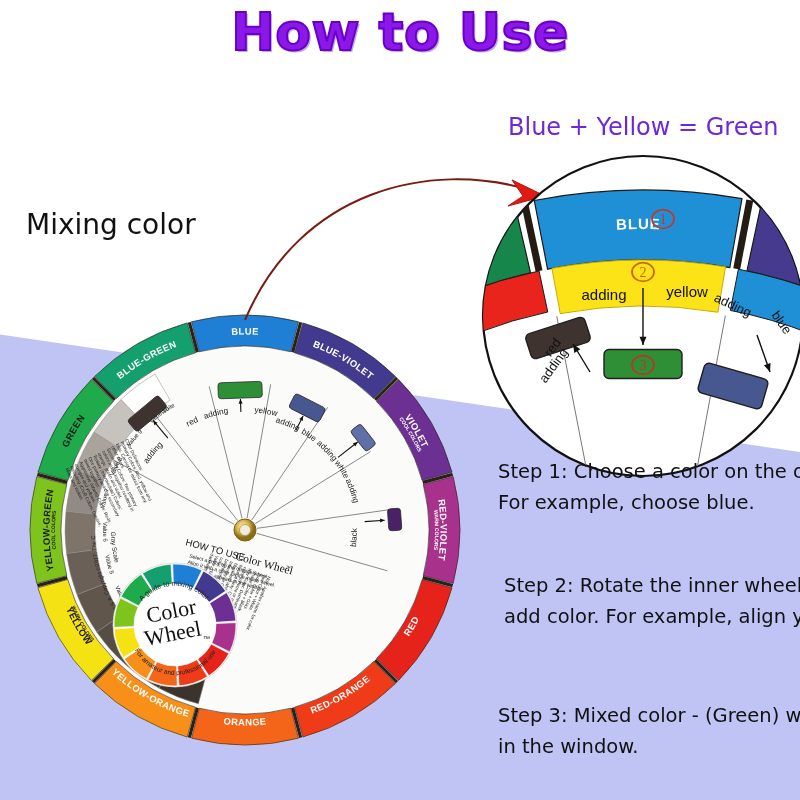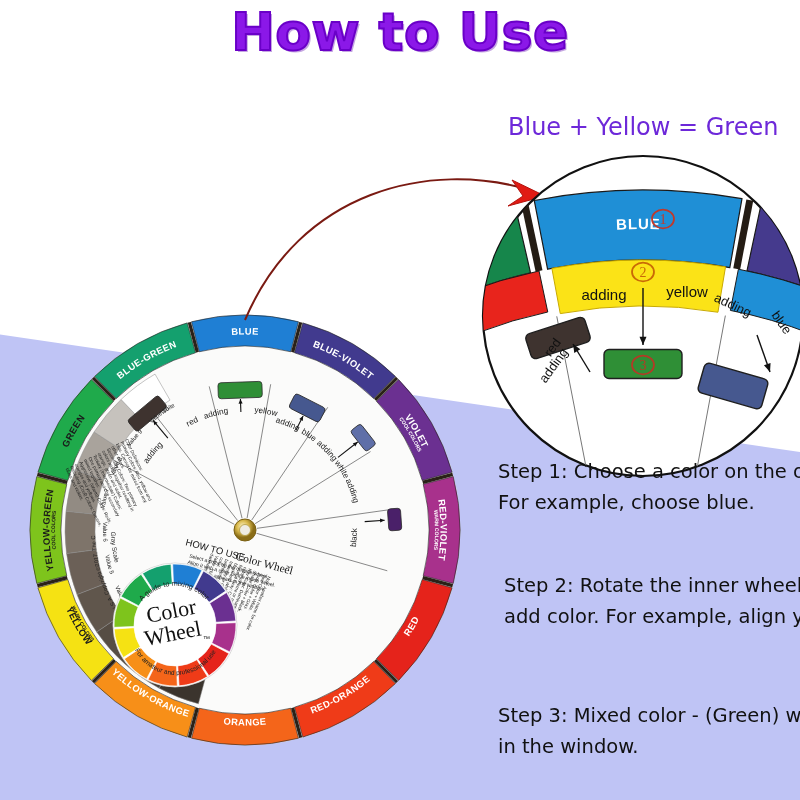--- a/index.html
+++ b/index.html
@@ -438,20 +438,21 @@
           <ellipse cx="643" cy="272" rx="11" ry="9.35" fill="none" stroke="#c96a06" stroke-width="1.8"></ellipse>
           <text x="643" y="277" font-size="14" fill="#c96a06" text-anchor="middle" font-family="'Liberation Serif', serif">2</text>
           <ellipse cx="643" cy="365" rx="11" ry="9.35" fill="none" stroke="#b33a26" stroke-width="1.8"></ellipse>
           <text x="643" y="370" font-size="14" fill="#b33a26" text-anchor="middle" font-family="'Liberation Serif', serif">3</text>
         </g>
     </g>
   </svg>
 
   <div id="title">How to Use</div>
 
+  <div id="mixing-color">Mixing color</div>
 
   <div id="formula">Blue + Yellow = Green</div>
 
   <div class="step" id="step1">
     <div>Step 1: Choose a color on the outer wheel.</div>
     <div>For example, choose blue.</div>
   </div>
   <div class="step" id="step2">
     <div>Step 2: Rotate the inner wheel freely to</div>
     <div>add color. For example, align yellow.</div>

